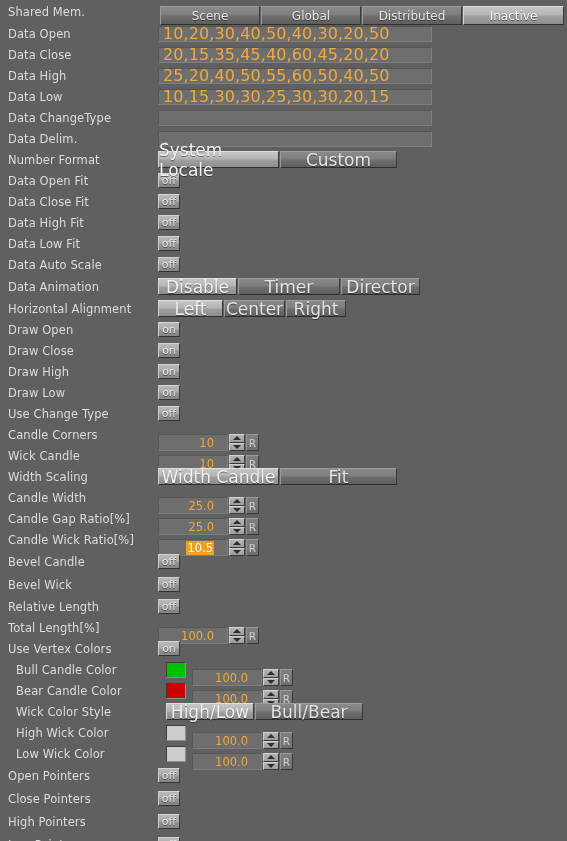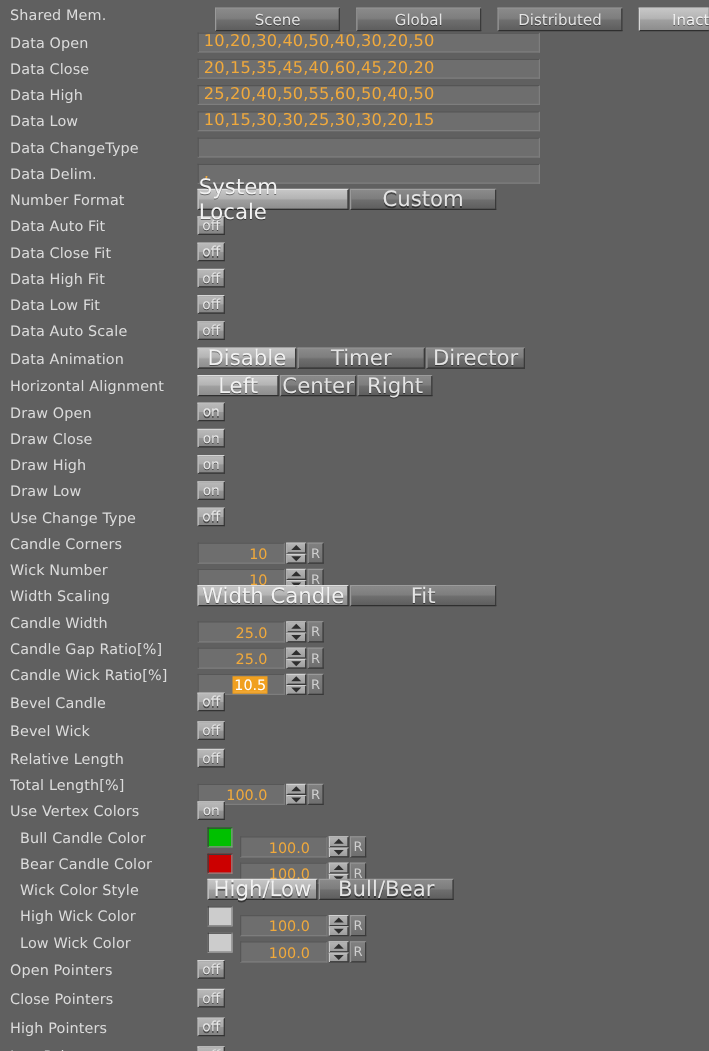--- a/index.html
+++ b/index.html
@@ -79,35 +79,35 @@
   }
 
   
   .tabbar {
     position: absolute;
     left: 160px;
     top: 6px;
     display: flex;
     height: 19px;
   }
-  .tabbar .segbtn { font-size: 12px; margin-left: 12px; }
+  .tabbar .segbtn { font-size: 12px; }
 
   
   .tinput {
     height: 16px;
     background: #6e6e6e;
     border-top: 1px solid #555;
     border-left: 1px solid #555;
     border-right: 1px solid #7e7e7e;
     border-bottom: 1px solid #7e7e7e;
     box-sizing: border-box;
     display: flex;
     align-items: center;
     padding-left: 4px;
-    font-size: 13px;
+    font-size: 16px;
     color: #f0a93c;
     letter-spacing: 0.1px;
     overflow: hidden;
     white-space: nowrap;
     cursor: text;
   }
 
   
   .toggle {
     width: 22px;
@@ -251,21 +251,21 @@
 
   <div class="row h21">
     <div class="label">Number Format</div>
     <div class="seg">
       <div class="segbtn active" style="width:121px">System Locale</div>
       <div class="segbtn" style="width:117px">Custom</div>
     </div>
   </div>
 
   <div class="row h21">
-    <div class="label">Data Auto Fit</div>
+    <div class="label">Data Open Fit</div>
     <div class="toggle">off</div>
   </div>
   <div class="row h21">
     <div class="label">Data Close Fit</div>
     <div class="toggle">off</div>
   </div>
   <div class="row h21">
     <div class="label">Data High Fit</div>
     <div class="toggle">off</div>
   </div>
@@ -326,21 +326,21 @@
             <span class="tri"></span>
           </div>
         <div class="ab down">
             <span class="tri"></span>
           </div>
       </div>
       <div class="rbtn">R</div>
     </div>
   </div>
   <div class="row h21">
-    <div class="label">Wick Number</div>
+    <div class="label">Wick Candle</div>
     <div class="spin">
       <div class="numbox">10</div>
       <div class="arrows">
         <div class="ab up">
             <span class="tri"></span>
           </div>
         <div class="ab down">
             <span class="tri"></span>
           </div>
       </div>

